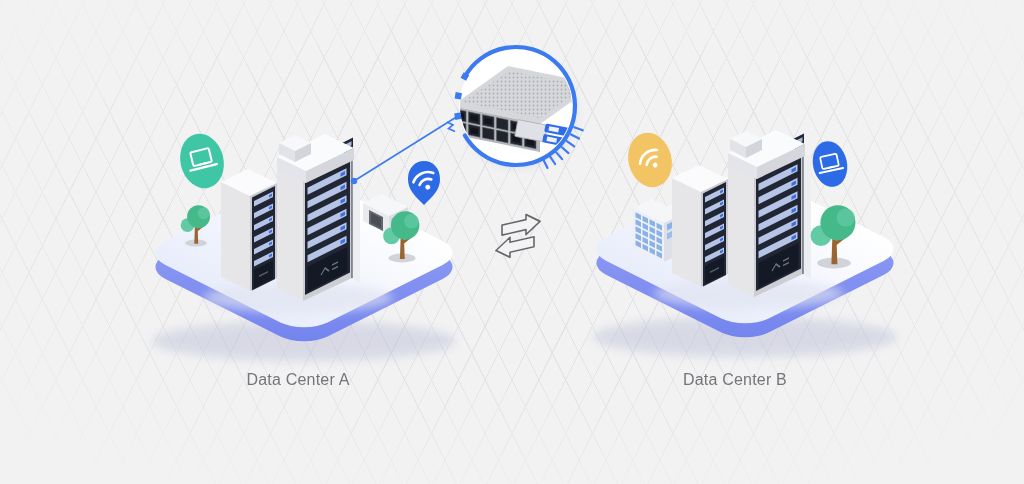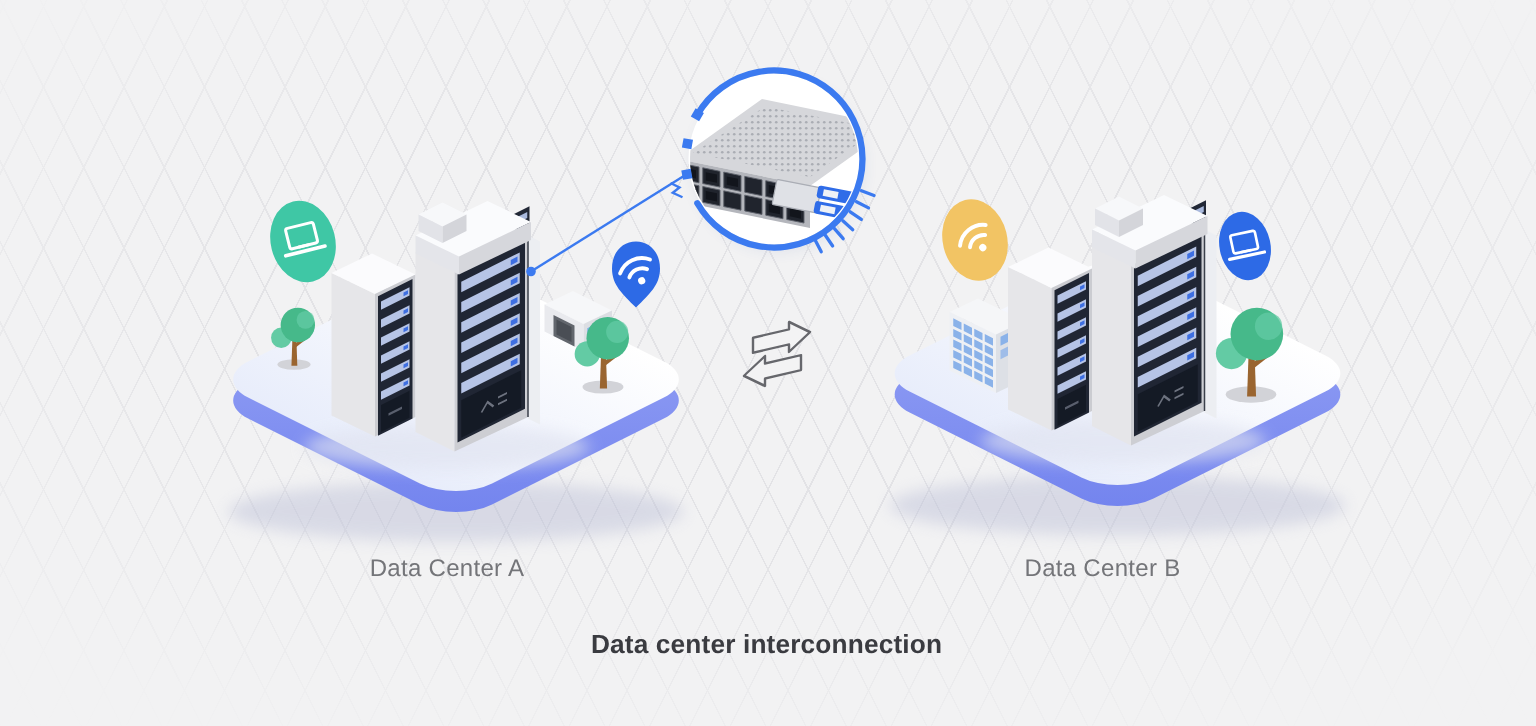--- a/index.html
+++ b/index.html
@@ -300,14 +300,13 @@
     </g>
 
     <g transform="translate(494,233) skewY(-13)" stroke="#66676c" stroke-width="1.6" fill="#f3f3f4" stroke-linejoin="round">
       <path d="M8,-6 h24 v-5 l14,10 -14,10 v-5 H8 Z"></path>
       <path d="M40,13 h-24 v-5 l-14,10 14,10 v-5 h24 Z"></path>
     </g>
   </svg>
 
   <div class="label" style="left:298px;top:371px;">Data Center A</div>
   <div class="label" style="left:735px;top:371px;">Data Center B</div>
-  <div class="title" style="left:511px;top:419px;">Data center interconnection</div>
 </div>
 
 </body></html>

